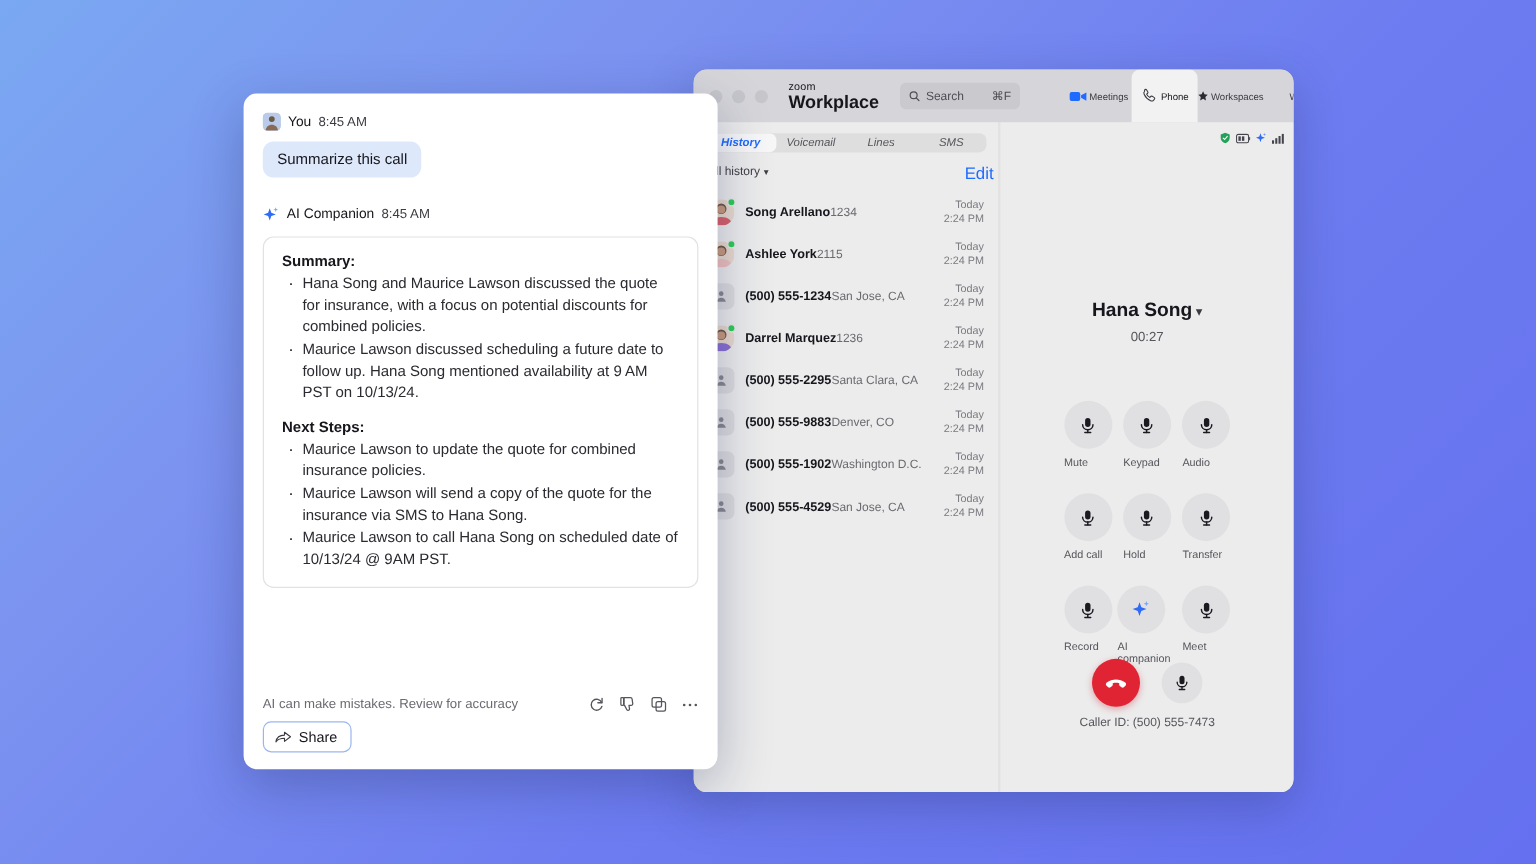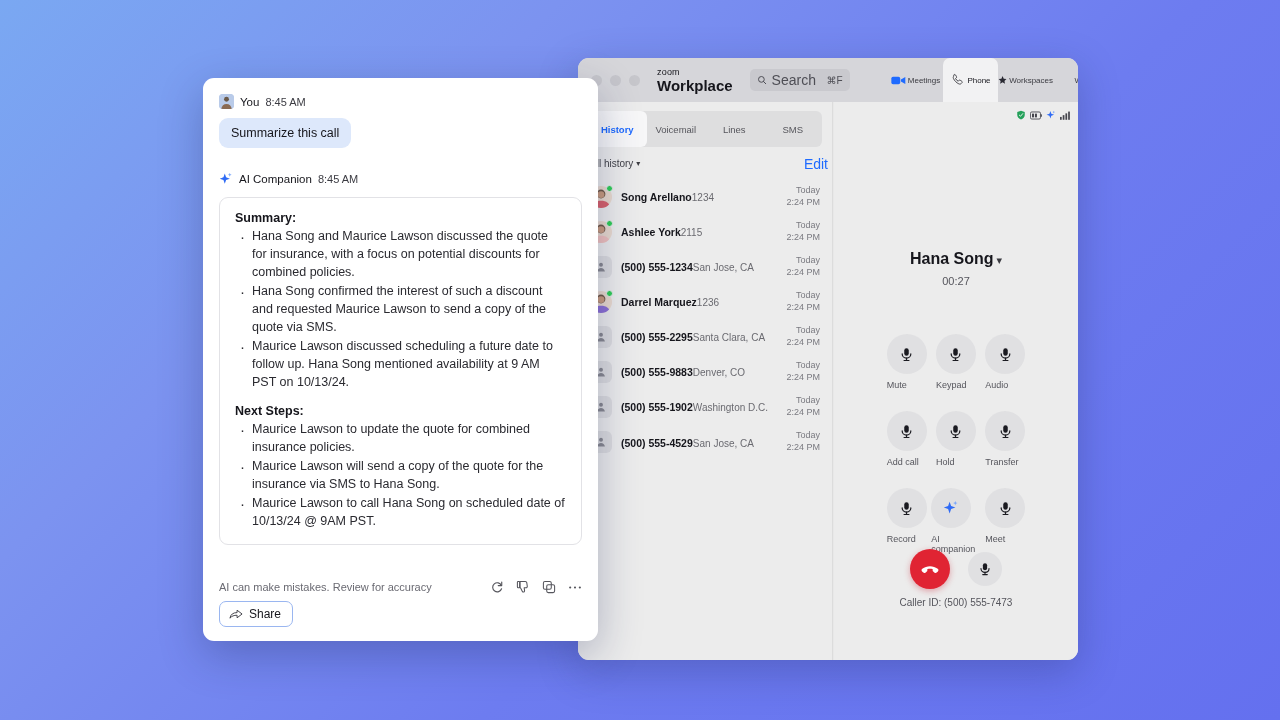--- a/index.html
+++ b/index.html
@@ -48,21 +48,21 @@
   .zoom-logo .z2 { font-size: 15px; font-weight: bold; display:block; margin-top:1px; }
   .searchbar {
     margin-left: 17px;
     width: 100px; height: 22px;
     background: #c9c9ce;
     border-radius: 5px;
     display: flex; align-items: center;
     padding: 0 7px;
     gap: 5px;
   }
-  .searchbar .stext { font-size: 14px; color: #4e4e55; flex: 1; }
+  .searchbar .stext { font-size: 10px; color: #4e4e55; flex: 1; }
   .searchbar .skey  { font-size: 10px; color: #4e4e55; }
 
   .navtabs {
     position: absolute;
     left: 310px; top: 0;
     display: flex; height: 44px;
   }
   .navtab {
     width: 55px; height: 44px;
     display: flex; flex-direction: row;
@@ -80,22 +80,23 @@
     left: 0; top: 44px;
     width: 255px; bottom: 0;
     background: #ececec;
     border-right: 1px solid #dcdcdc;
   }
   .subtabs {
     display: flex;
     margin: 9px 10px 0 10px;
     background: #dededf;
     border-radius: 6px;
-    height: 36px;
+    height: 16px;
     overflow: hidden;
+    font-style: italic;
   }
   .subtab {
     flex: 1;
     font-size: 9.5px;
     display: flex; align-items: center; justify-content: center;
     color: #56565c;
   }
   .subtab.active {
     background: #f7f7f8;
     color: #1f6bff; font-weight: bold;
@@ -654,21 +655,20 @@
         <path d="M12.3 0.9 L12.9 2.5 L14.5 3.1 L12.9 3.7 L12.3 5.3 L11.7 3.7 L10.1 3.1 L11.7 2.5 Z" fill="#79a6fb"></path>
       </svg>
       <span class="who">AI Companion</span>
       <span class="when">8:45 AM</span>
     </div>
 
     <div class="aicard">
       <div class="sechead">Summary:</div>
       <ul id="summary-list">
           <li>Hana Song and Maurice Lawson discussed the quote for insurance, with a focus on potential discounts for combined policies.</li>
-          <li>Hana Song confirmed the interest of such a discount and requested Maurice Lawson to send a copy of the quote via SMS.</li>
           <li>Maurice Lawson discussed scheduling a future date to follow up. Hana Song mentioned availability at 9 AM PST on 10/13/24.</li>
         </ul>
       <div class="sechead next">Next Steps:</div>
       <ul id="nextsteps-list">
           <li>Maurice Lawson to update the quote for combined insurance policies.</li>
           <li>Maurice Lawson will send a copy of the quote for the insurance via SMS to Hana Song.</li>
           <li>Maurice Lawson to call Hana Song on scheduled date of 10/13/24 @ 9AM PST.</li>
         </ul>
     </div>
   </div>

